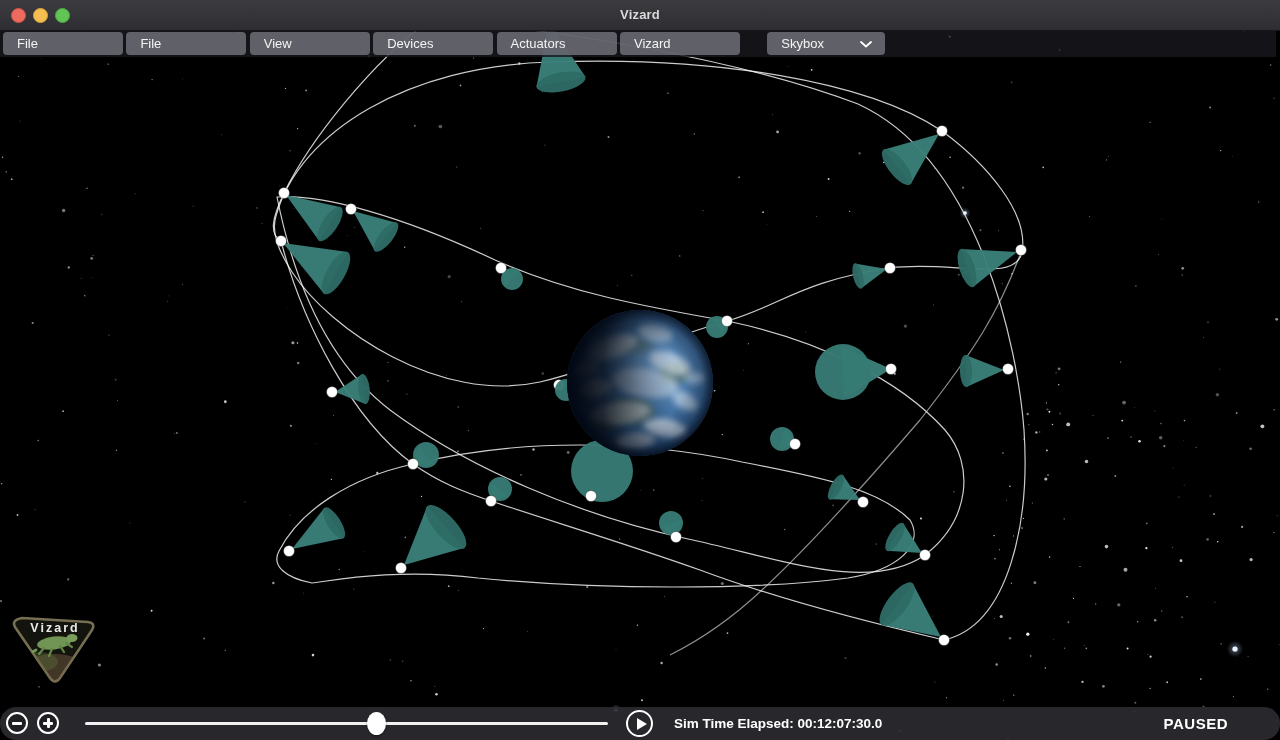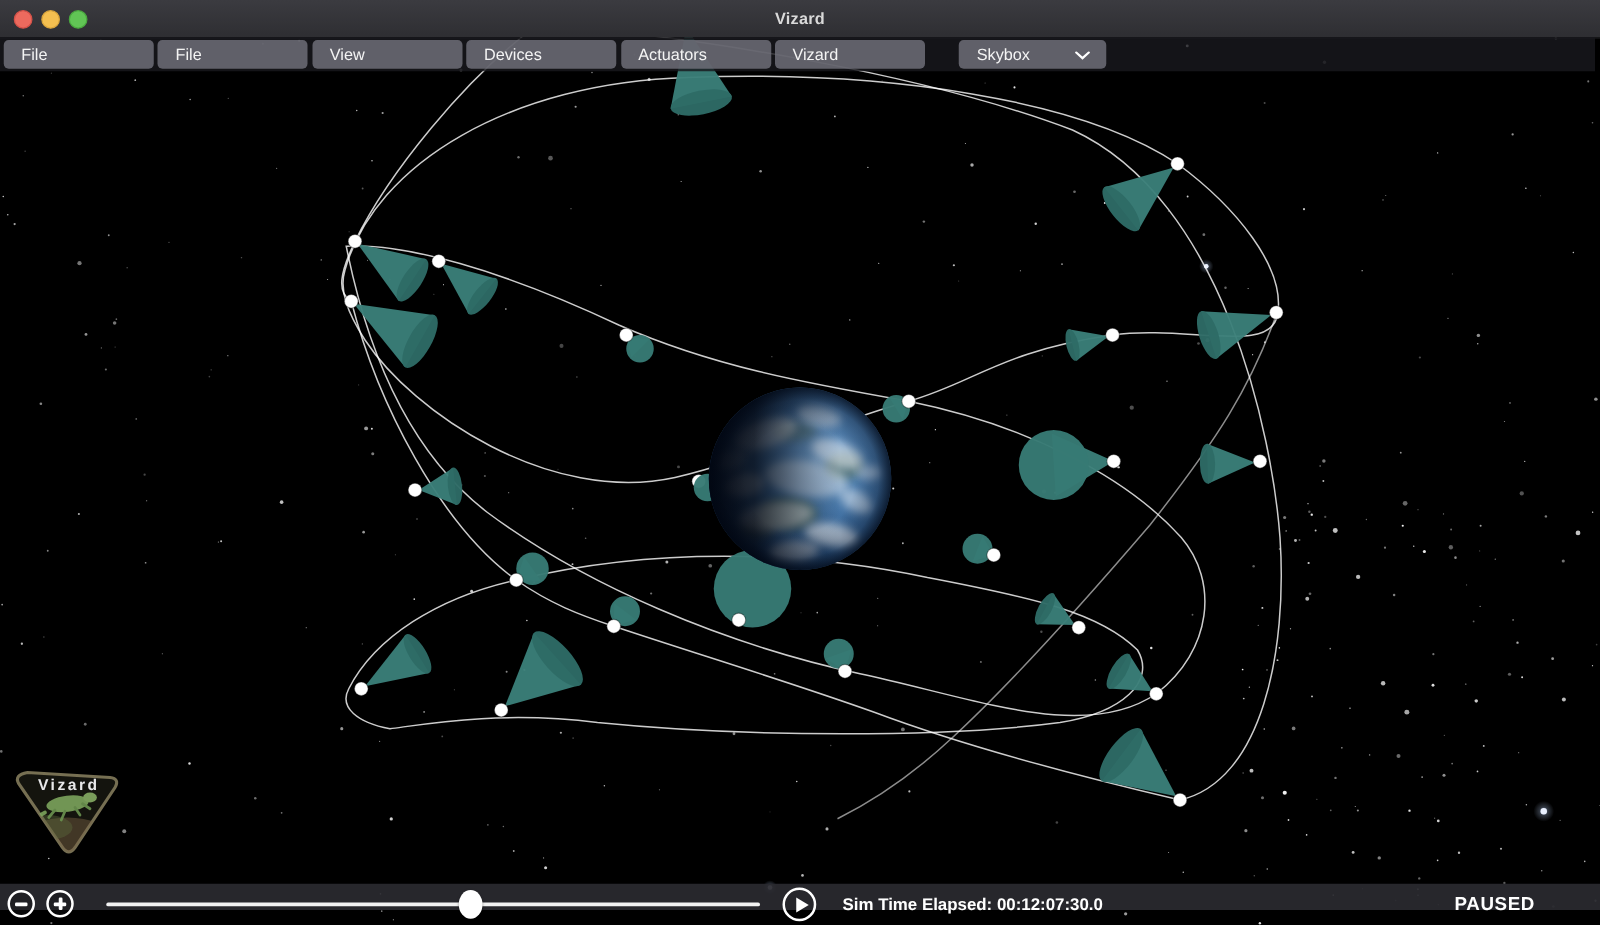--- a/index.html
+++ b/index.html
@@ -17,22 +17,22 @@
   #win-title{position:absolute;left:0;width:100%;text-align:center;line-height:30px;
     font-size:13px;font-weight:bold;color:#d9d9d9;letter-spacing:.2px;}
   
   #menubar{position:absolute;left:0;top:30px;width:1276px;height:27px;z-index:6;
     background:rgba(24,24,29,0.82);display:flex;align-items:center;padding-left:3px;box-sizing:border-box;}
   .menu-btn{position:relative;width:120px;height:23px;margin-right:3.4px;border-radius:4px;
     background:rgba(118,118,128,0.78);color:#f4f4f4;font-size:13px;line-height:23px;
     padding-left:14px;box-sizing:border-box;white-space:nowrap;flex:0 0 auto;}
   .menu-btn .chev{position:absolute;right:13px;top:9px;}
   
-  #bottombar{position:absolute;left:0;top:707px;width:1280px;height:21px;z-index:6;
-    background:rgba(42,42,47,0.93);}
+  #bottombar{position:absolute;left:0;top:707px;width:1280px;height:33px;z-index:6;
+    background:rgba(42,42,47,0.93);border-radius:16px;}
   .circle-btn{position:absolute;top:5px;width:22px;height:22px;border:2px solid #fff;
     border-radius:50%;box-sizing:border-box;background:rgba(20,20,22,0.4);}
   #zoom-out{left:6px;} #zoom-in{left:37px;}
   .glyph-h{position:absolute;left:4px;top:7.5px;width:10px;height:3px;background:#fff;border-radius:1px;}
   .glyph-v{position:absolute;left:7.5px;top:4px;width:3px;height:10px;background:#fff;border-radius:1px;}
   #slider-track{position:absolute;left:85px;top:14.5px;width:523px;height:3.5px;background:#f1f1f1;border-radius:2px;}
   #slider-thumb{position:absolute;top:-9.5px;width:19px;height:23px;background:#fff;border-radius:50%;
     box-shadow:0 1px 2px rgba(0,0,0,.5);}
   #play-btn{position:absolute;left:626px;top:3px;width:27px;height:27px;border:2.2px solid #fff;
     border-radius:50%;box-sizing:border-box;background:transparent;}

